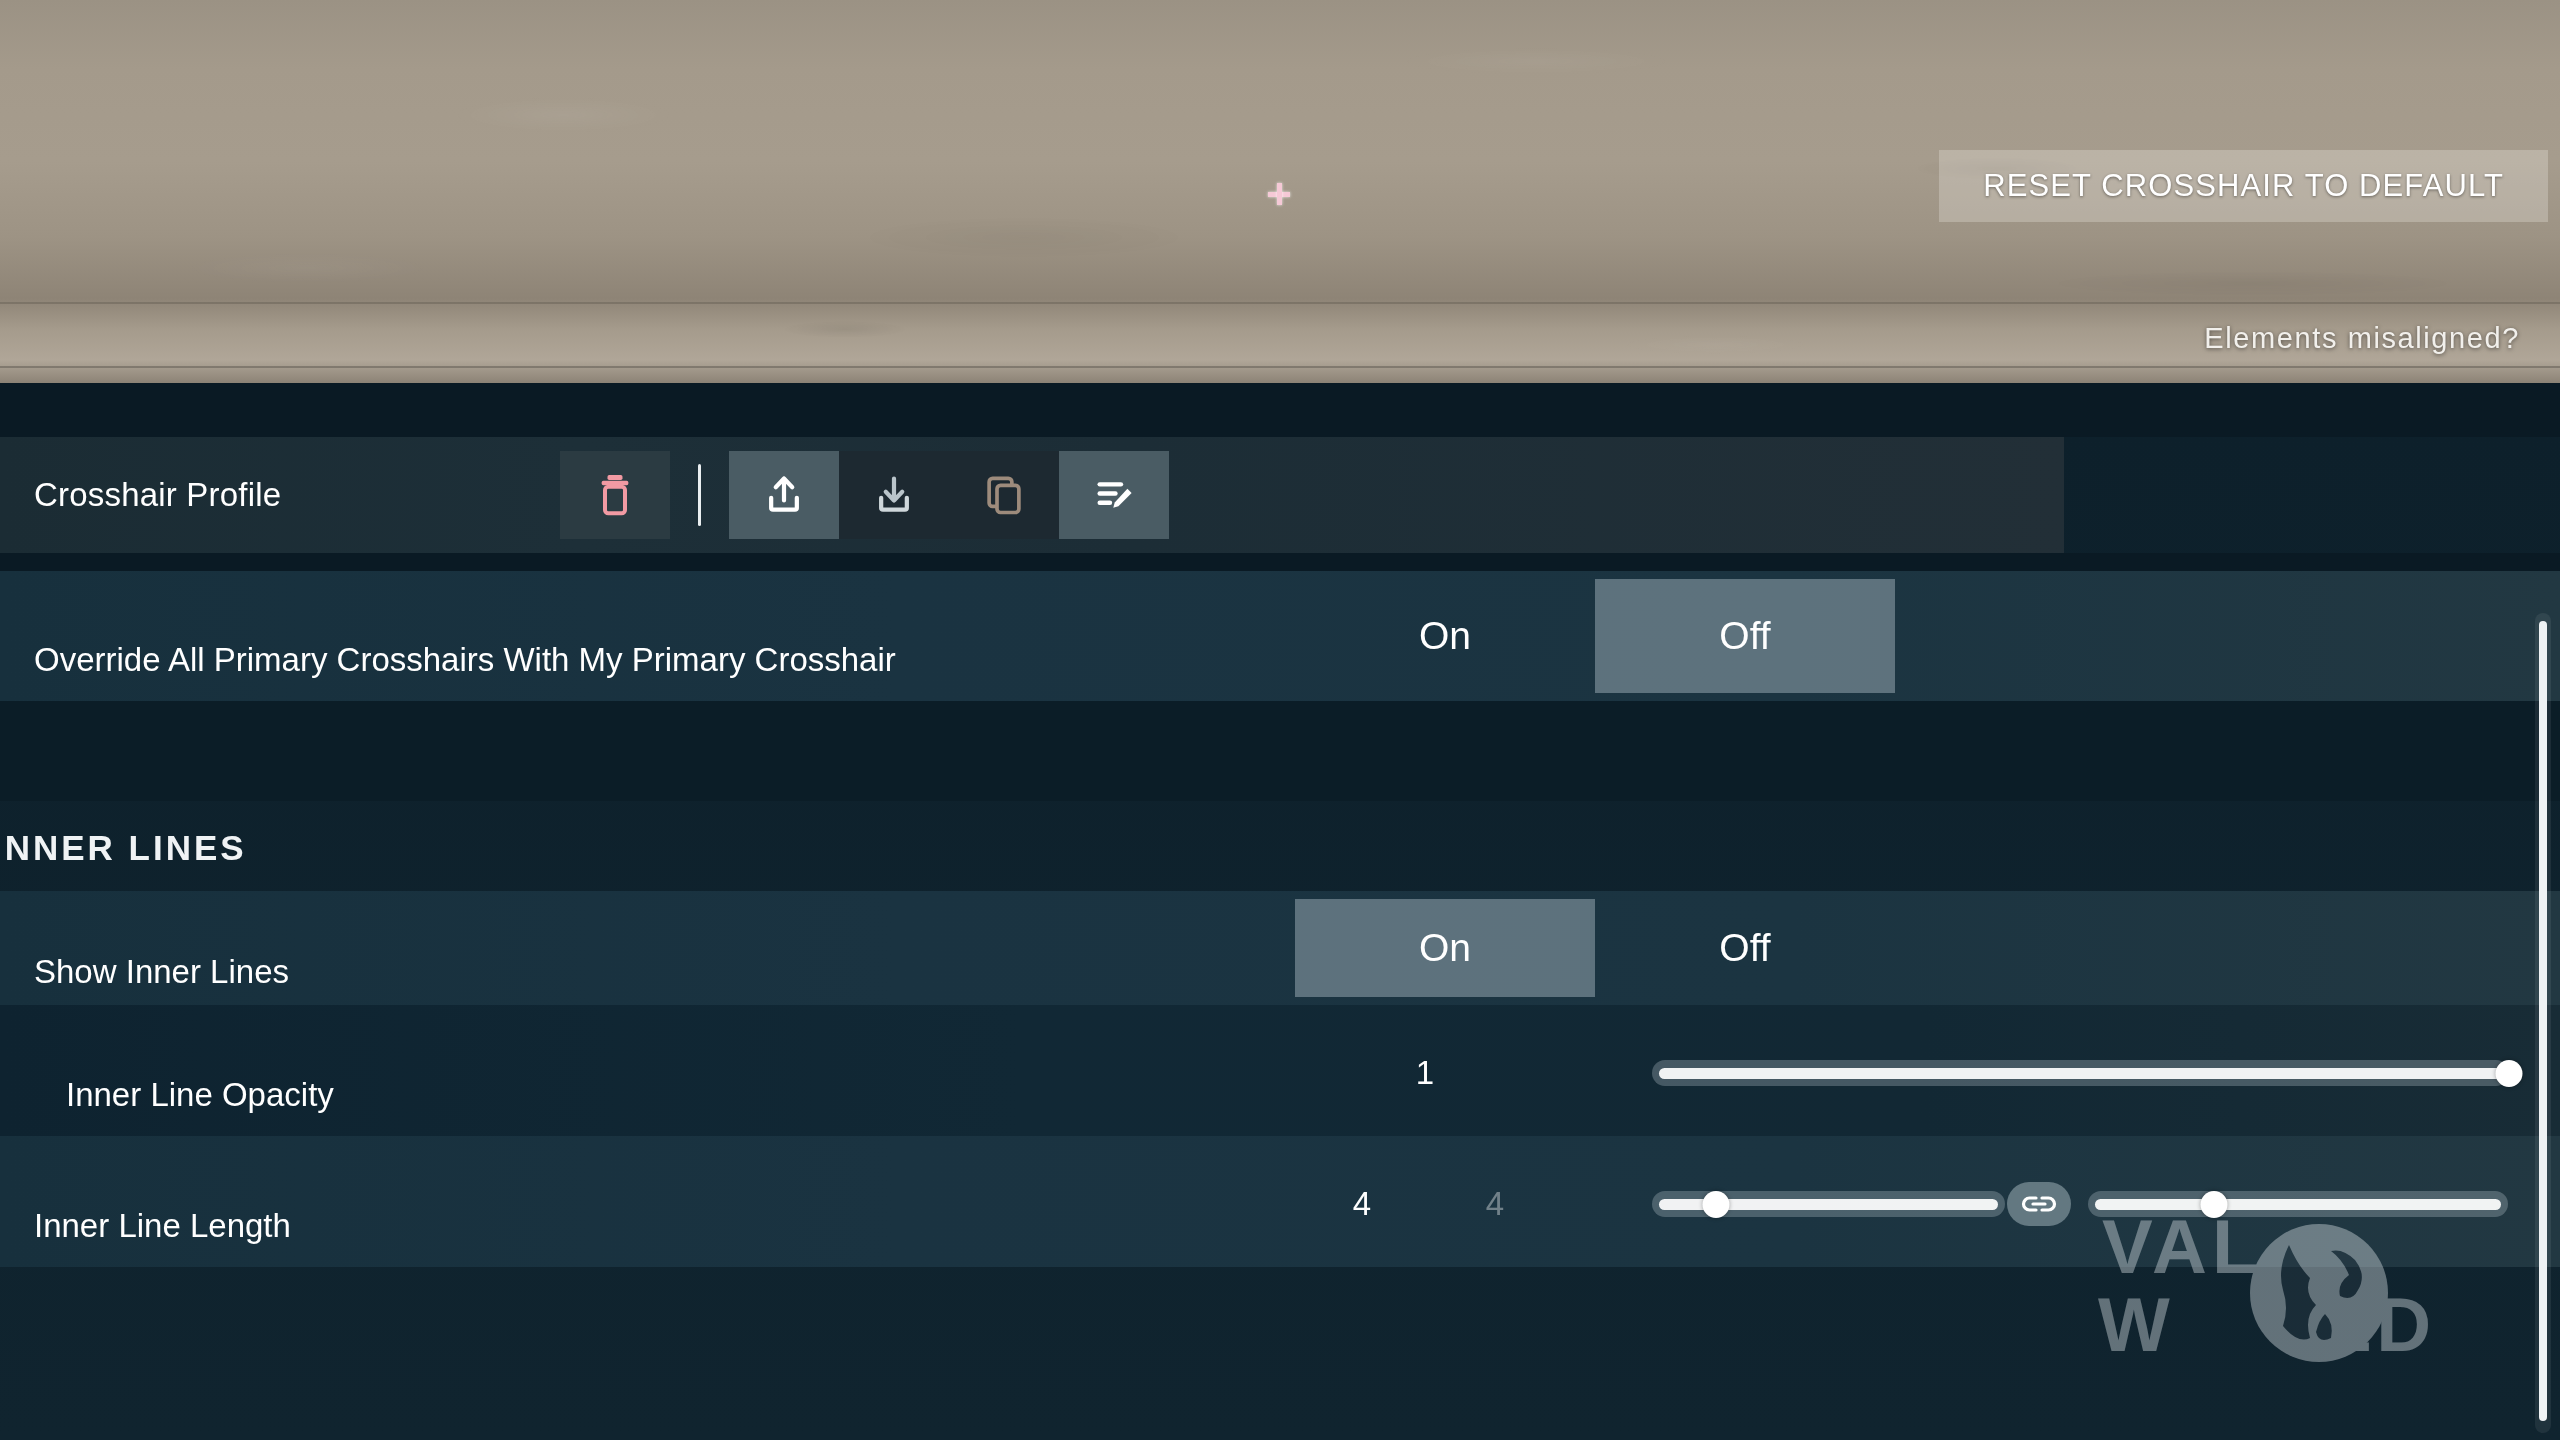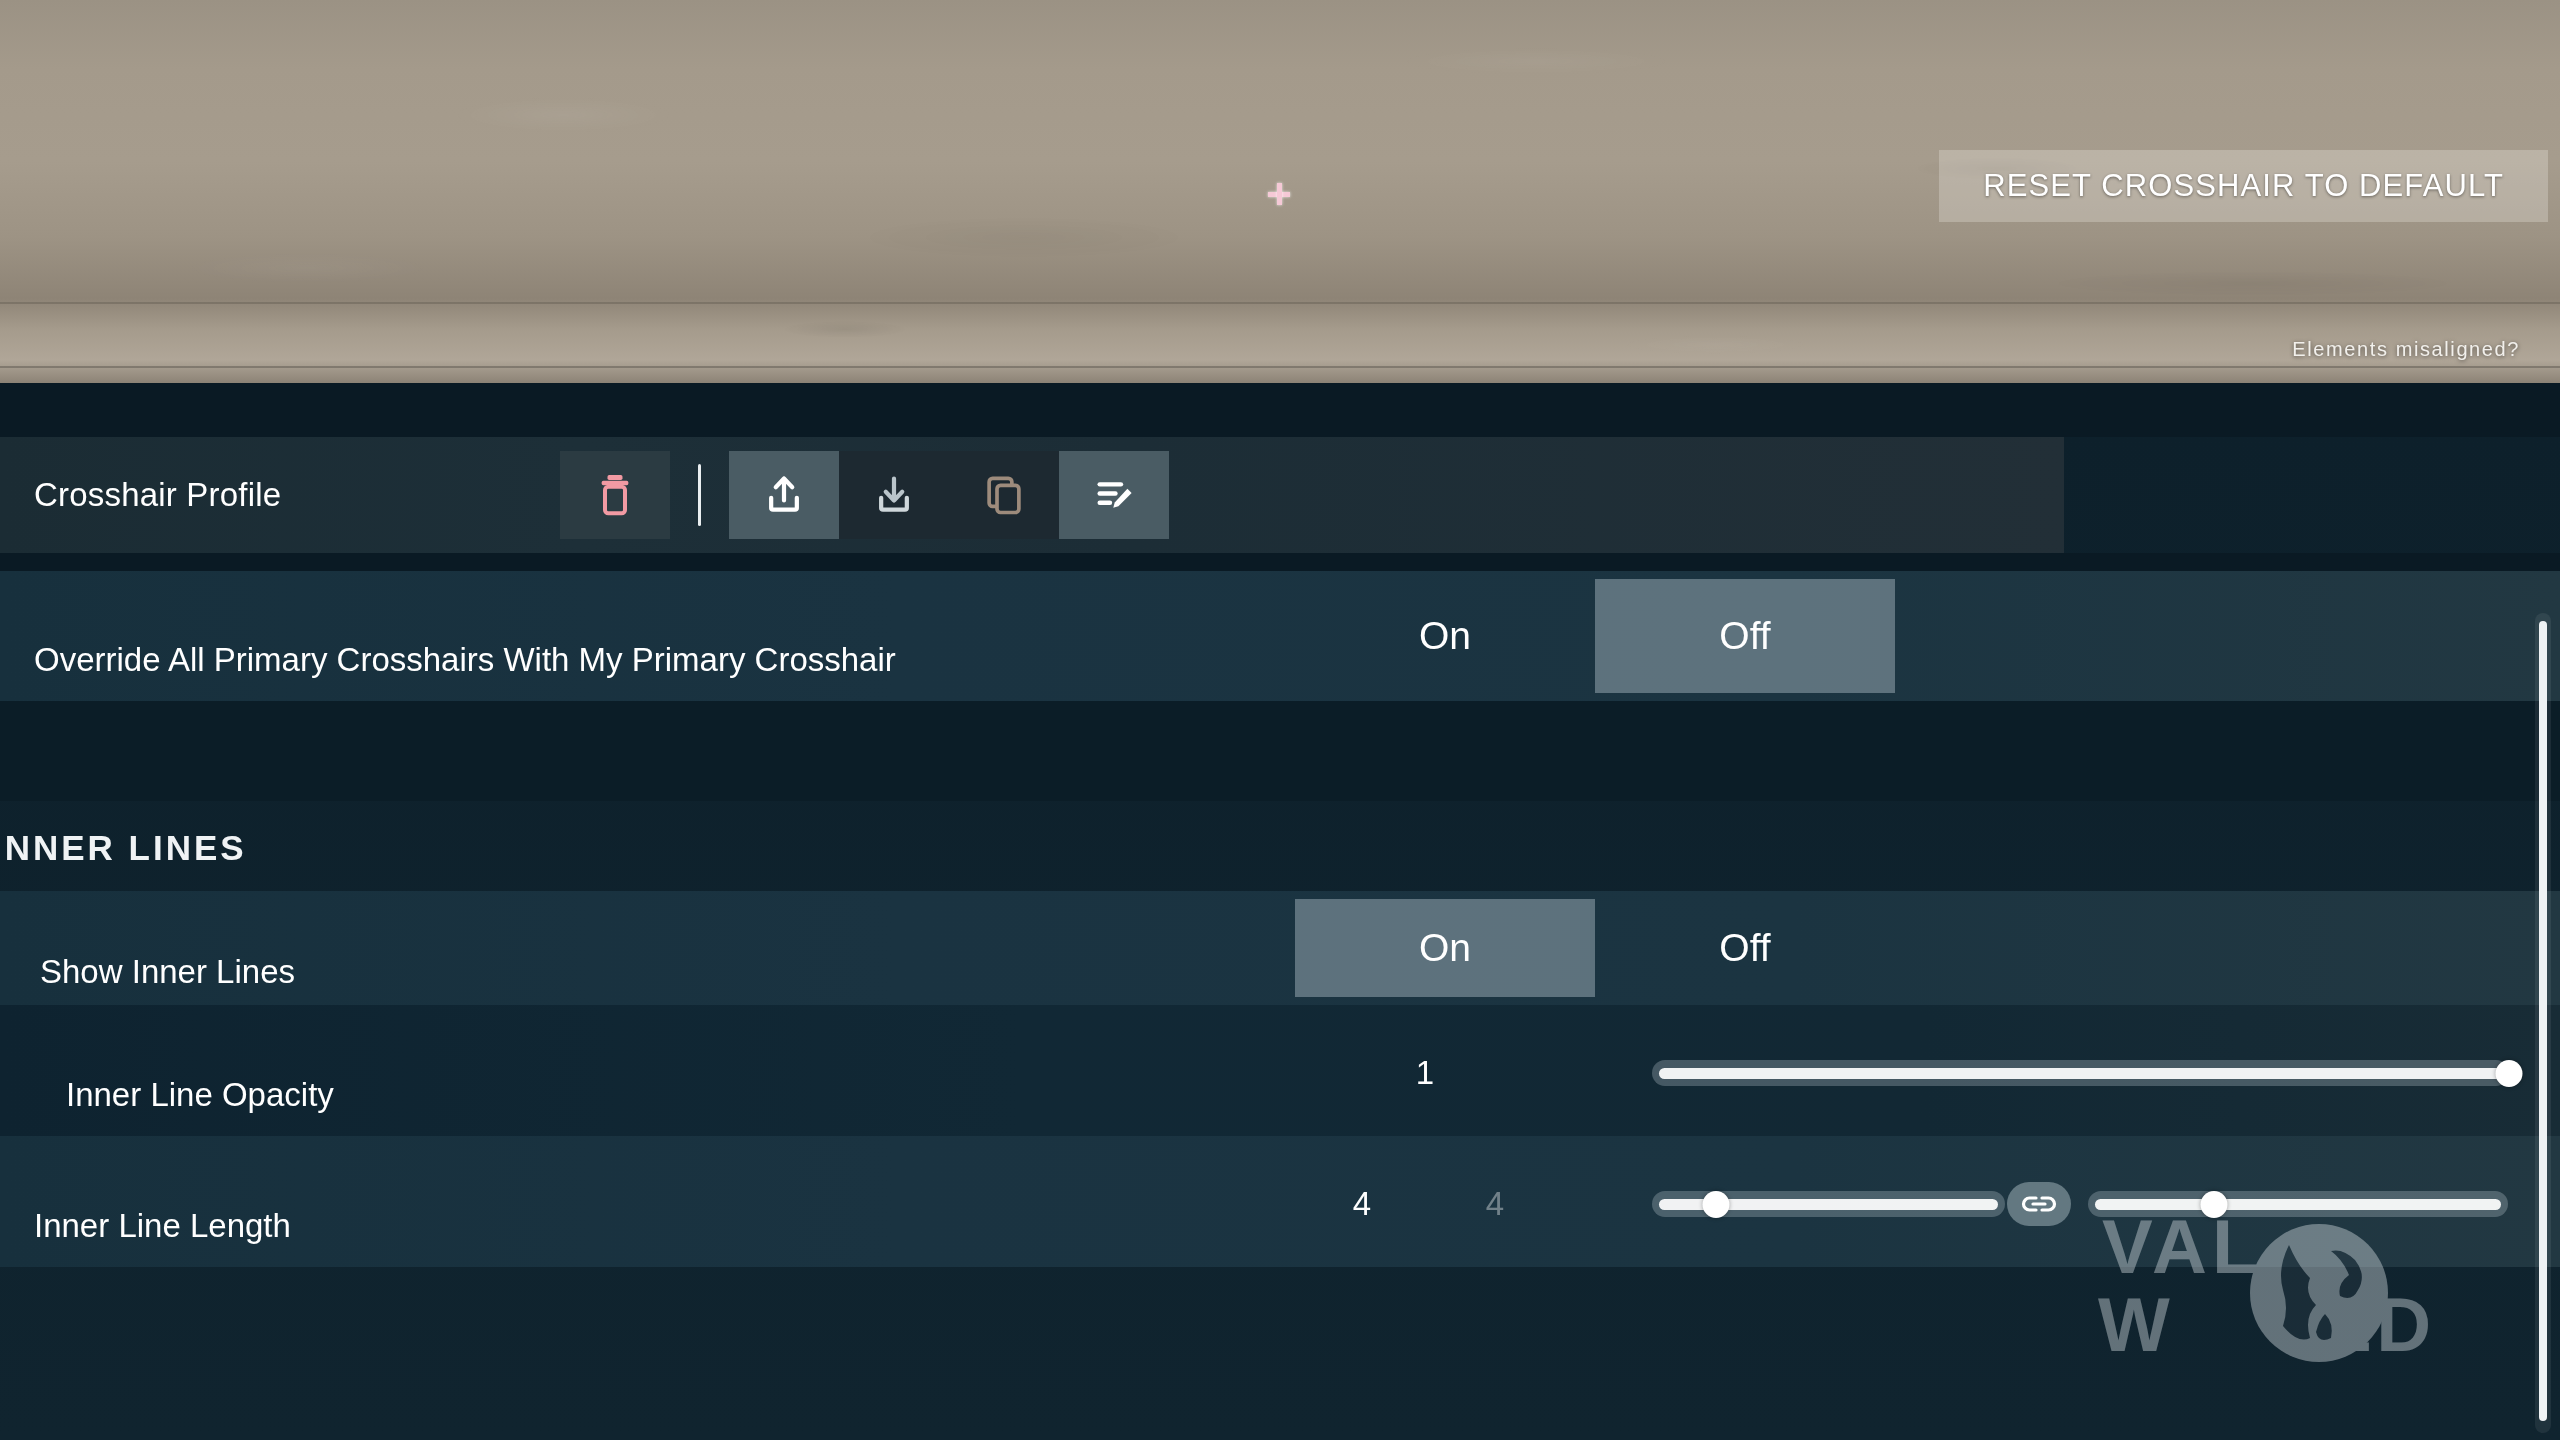--- a/index.html
+++ b/index.html
@@ -84,22 +84,22 @@
     background: rgba(235,232,226,.30);
     color: #ffffff;
     font-size: 31px;
     letter-spacing: 1.1px;
     font-weight: 400;
     text-shadow: 0 1px 3px rgba(0,0,0,.45);
     cursor: pointer;
   }
   .misaligned {
     position: absolute;
-    right: 40px; top: 338px;
-    font-size: 20px;
+    right: 40px; top: 322px;
+    font-size: 29px;
     color: #f2f0ec;
     letter-spacing: 1.6px;
     text-shadow: 0 1px 4px rgba(0,0,0,.55);
     cursor: pointer;
   }
 
   
   .panel {
     position: absolute;
     left: 0; top: 383px;
@@ -381,21 +381,21 @@
       <div class="toggle-group" style="left:1295px;top:0;">
         <div class="toggle-btn tg-off">On</div>
         <div class="toggle-btn tg-on">Off</div>
       </div>
     </div>
 
     <div class="gap-dark" style="top:318px;height:100px;background:#0b1d27;"></div>
 
     <div class="section-head" style="top:445px;">INNER LINES</div>
 
-    <div class="srow bg-a" style="top:508px;height:114px;padding-left:6px;">
+    <div class="srow bg-a" style="top:508px;height:114px;">
       <div class="lbl">Show Inner Lines</div>
 
       <div class="toggle-group" style="left:1295px;top:0;">
         <div class="toggle-btn tg-on">On</div>
         <div class="toggle-btn tg-off">Off</div>
       </div>
     </div>
 
     <div class="srow bg-b" style="top:622px;height:131px;">
       <div class="lbl">Inner Line Opacity</div>

